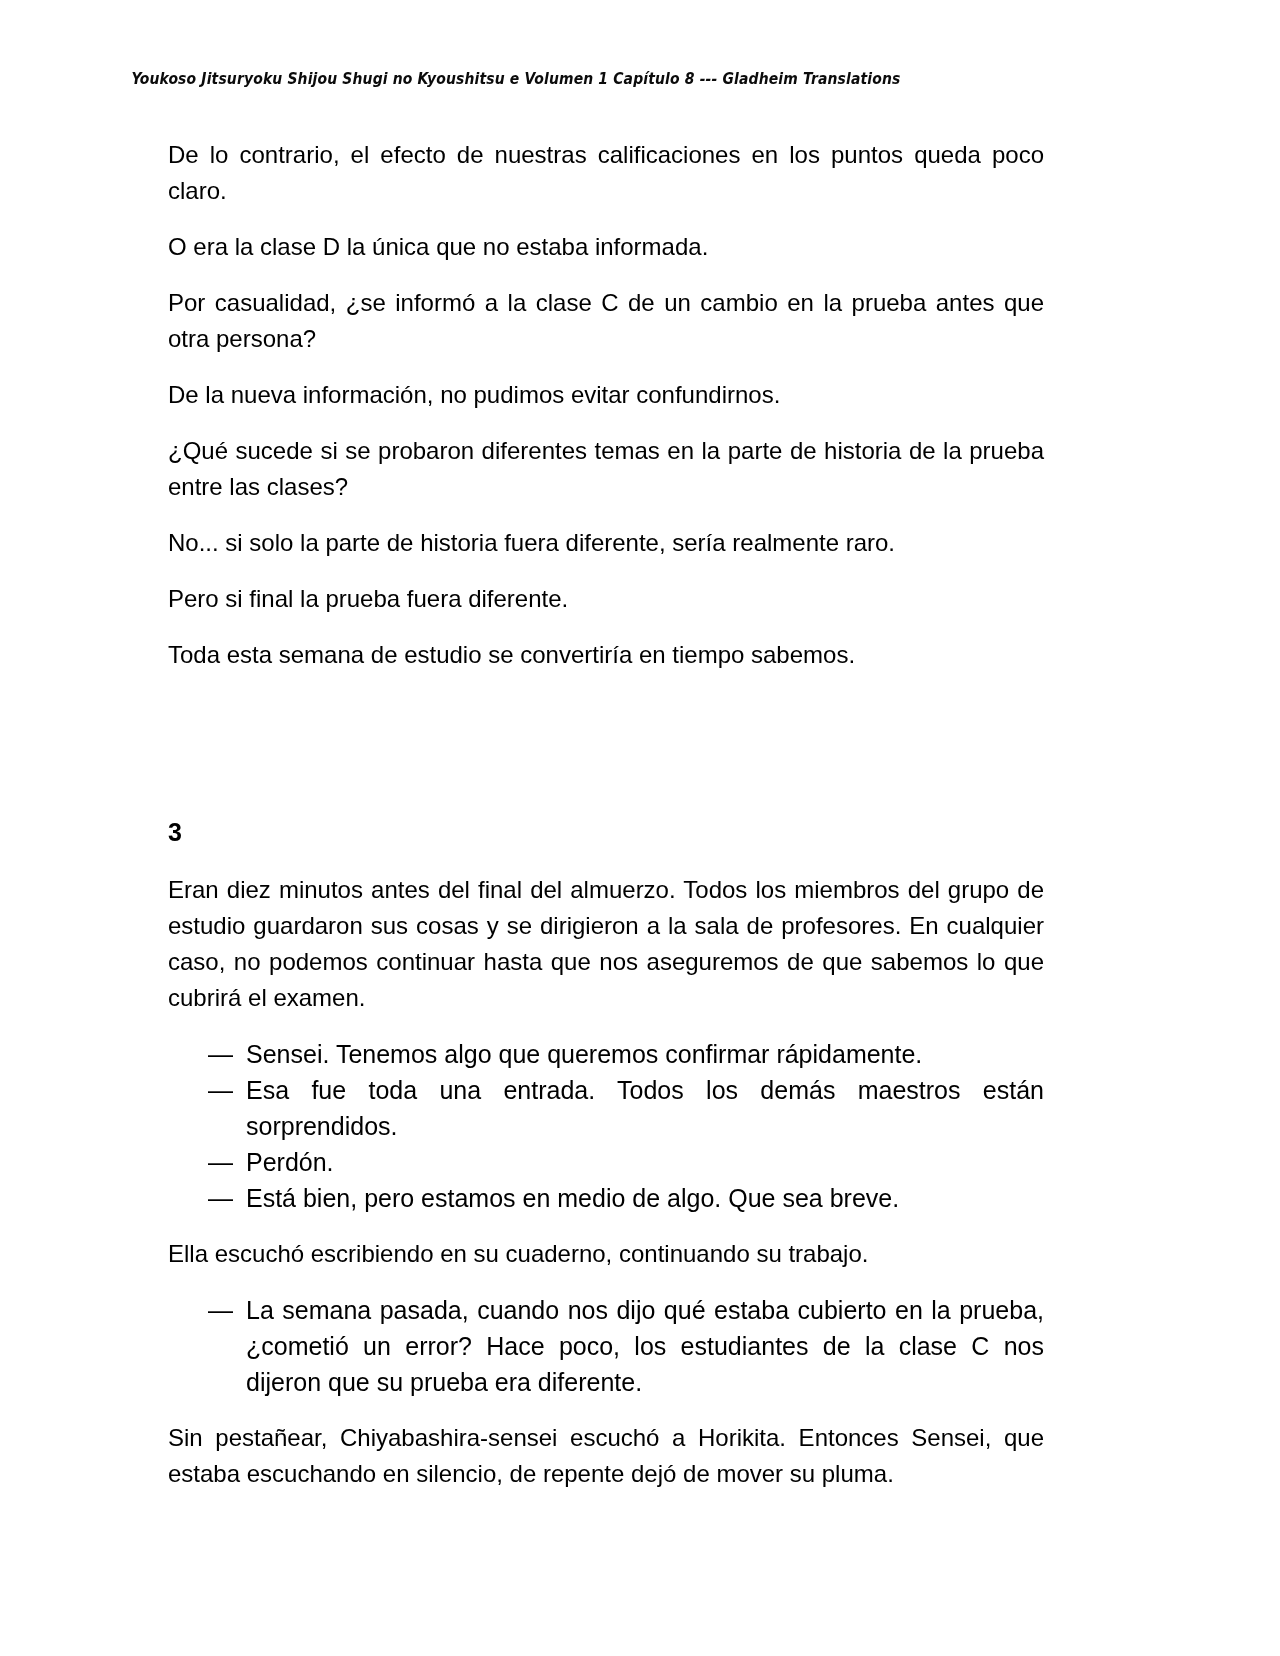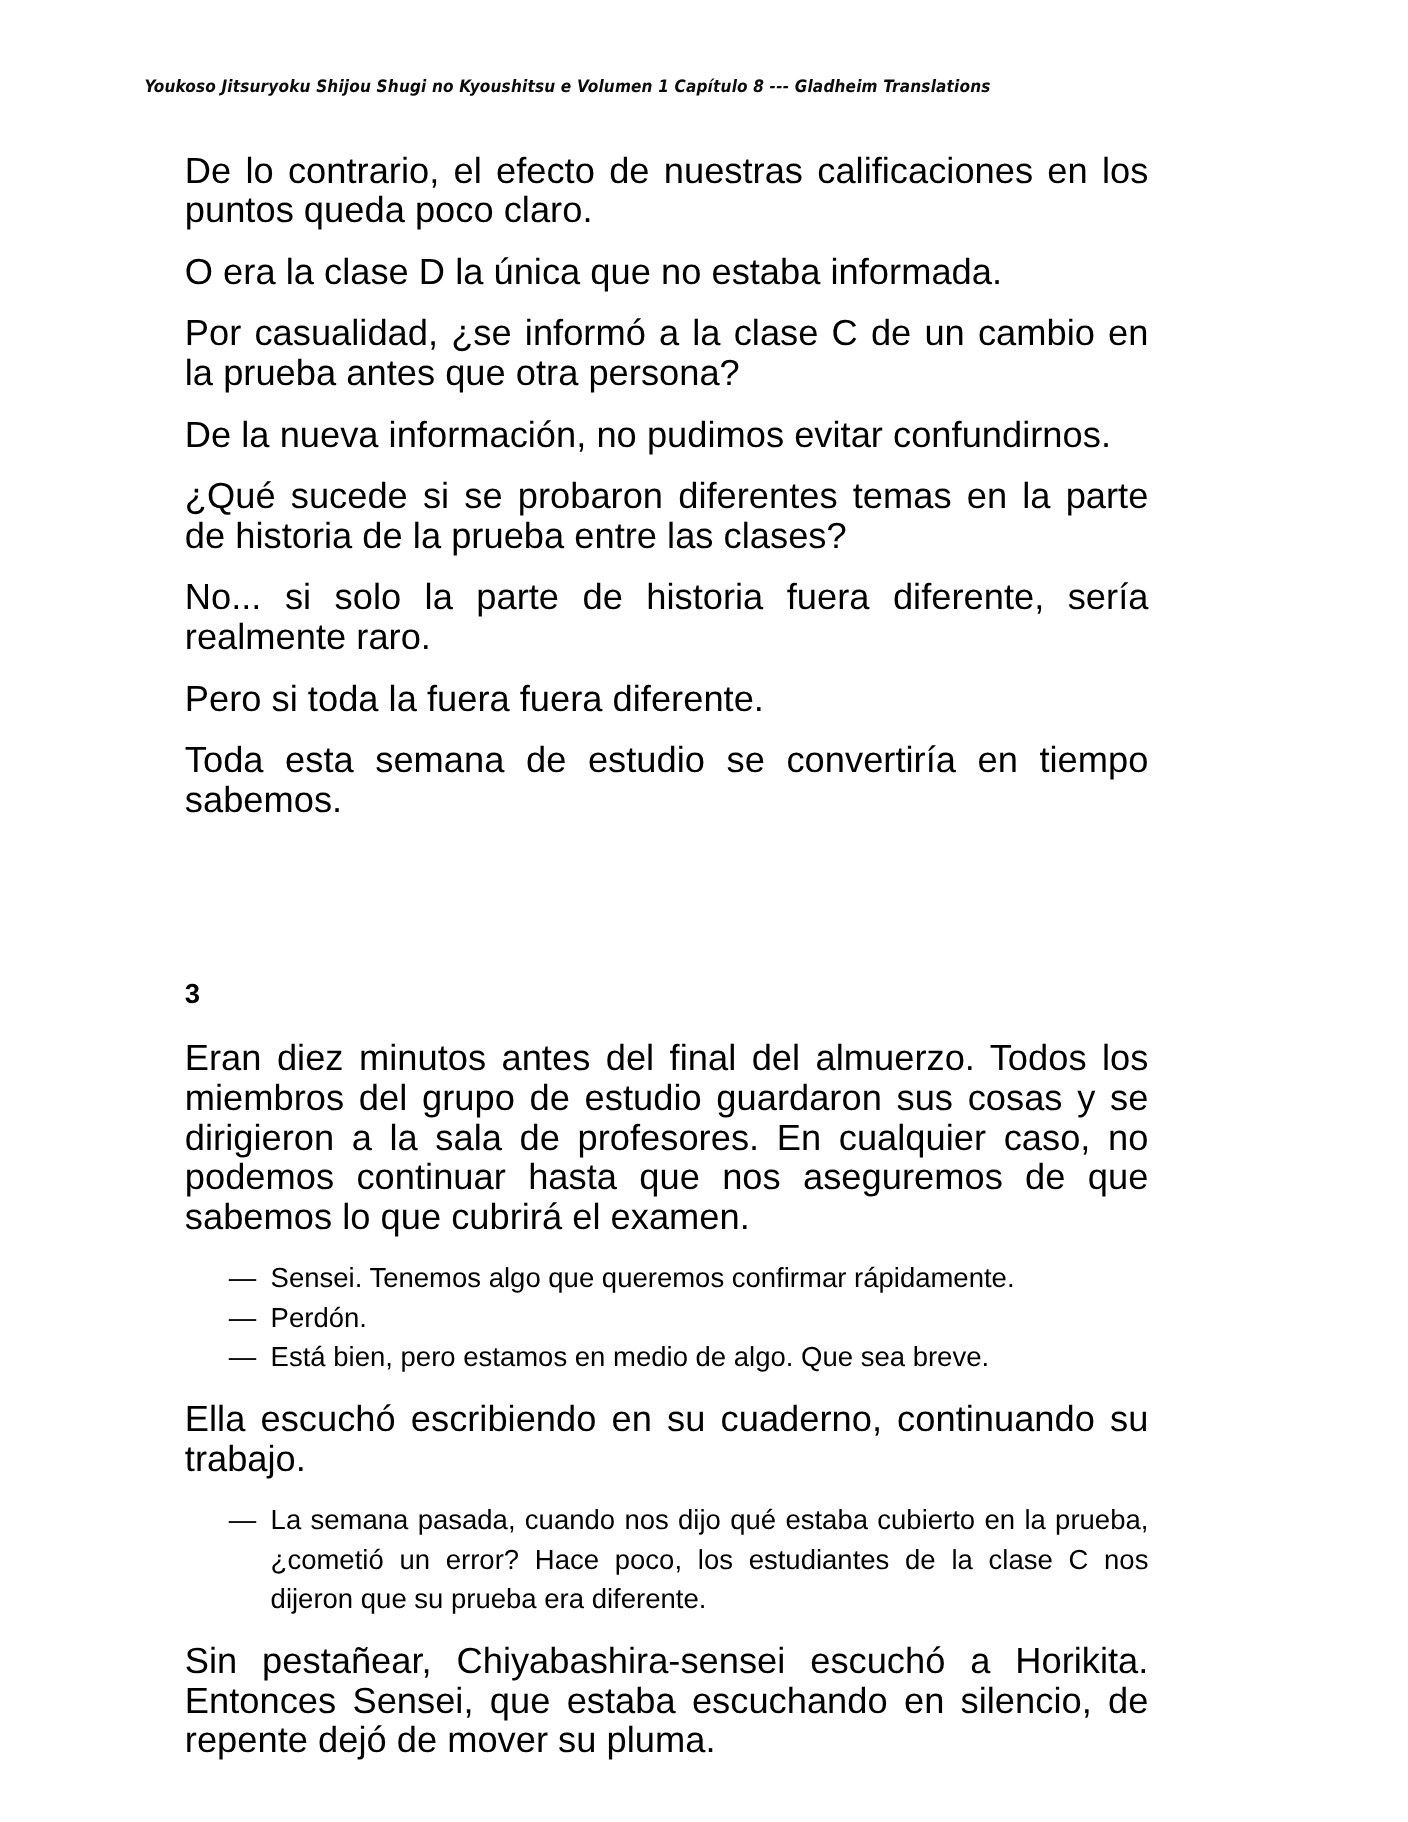--- a/index.html
+++ b/index.html
@@ -36,21 +36,21 @@
     color: #0b0b0b;
   }
   .content {
     position: absolute;
     left: 168px;
     top: 137px;
     width: 876px;
   }
   p.para {
     margin: 0 0 20px 0;
-    font-size: 33px;
+    font-size: 24px;
     line-height: 36px;
     text-align: justify;
     text-justify: inter-word;
     font-stretch: condensed;
     color: #000000;
     -webkit-font-smoothing: none;
   }
   .section-number {
     margin: 0;
     font-size: 25px;
@@ -92,33 +92,34 @@
   <div class="running-head">Youkoso Jitsuryoku Shijou Shugi no Kyoushitsu e Volumen 1 Capítulo 8 --- Gladheim Translations</div>
 
   <div class="content">
 
     <p class="para">De lo contrario, el efecto de nuestras calificaciones en los puntos queda poco claro.</p>
     <p class="para">O era la clase D la única que no estaba informada.</p>
     <p class="para">Por casualidad, ¿se informó a la clase C de un cambio en la prueba antes que otra persona?</p>
     <p class="para">De la nueva información, no pudimos evitar confundirnos.</p>
     <p class="para">¿Qué sucede si se probaron diferentes temas en la parte de historia de la prueba entre las clases?</p>
     <p class="para">No... si solo la parte de historia fuera diferente, sería realmente raro.</p>
-    <p class="para">Pero si toda la fuera fuera diferente.</p>
+    <p class="para">Pero si final la prueba fuera diferente.</p>
     <p class="para">Toda esta semana de estudio se convertiría en tiempo sabemos.</p>
 
     <div class="gap-before-section"></div>
 
     <p class="section-number">3</p>
 
     <div class="gap-after-section"></div>
 
     <p class="para">Eran diez minutos antes del final del almuerzo. Todos los miembros del grupo de estudio guardaron sus cosas y se dirigieron a la sala de profesores. En cualquier caso, no podemos continuar hasta que nos aseguremos de que sabemos lo que cubrirá el examen.</p>
 
     <ul class="dialogue">
       <li><span class="dash">—</span><span>Sensei. Tenemos algo que queremos confirmar rápidamente.</span></li>
+      <li><span class="dash">—</span><span>Esa fue toda una entrada. Todos los demás maestros están sorprendidos.</span></li>
       <li><span class="dash">—</span><span>Perdón.</span></li>
       <li><span class="dash">—</span><span>Está bien, pero estamos en medio de algo. Que sea breve.</span></li>
     </ul>
 
     <p class="para">Ella escuchó escribiendo en su cuaderno, continuando su trabajo.</p>
 
     <ul class="dialogue">
       <li><span class="dash">—</span><span>La semana pasada, cuando nos dijo qué estaba cubierto en la prueba, ¿cometió un error? Hace poco, los estudiantes de la clase C nos dijeron que su prueba era diferente.</span></li>
     </ul>
 

